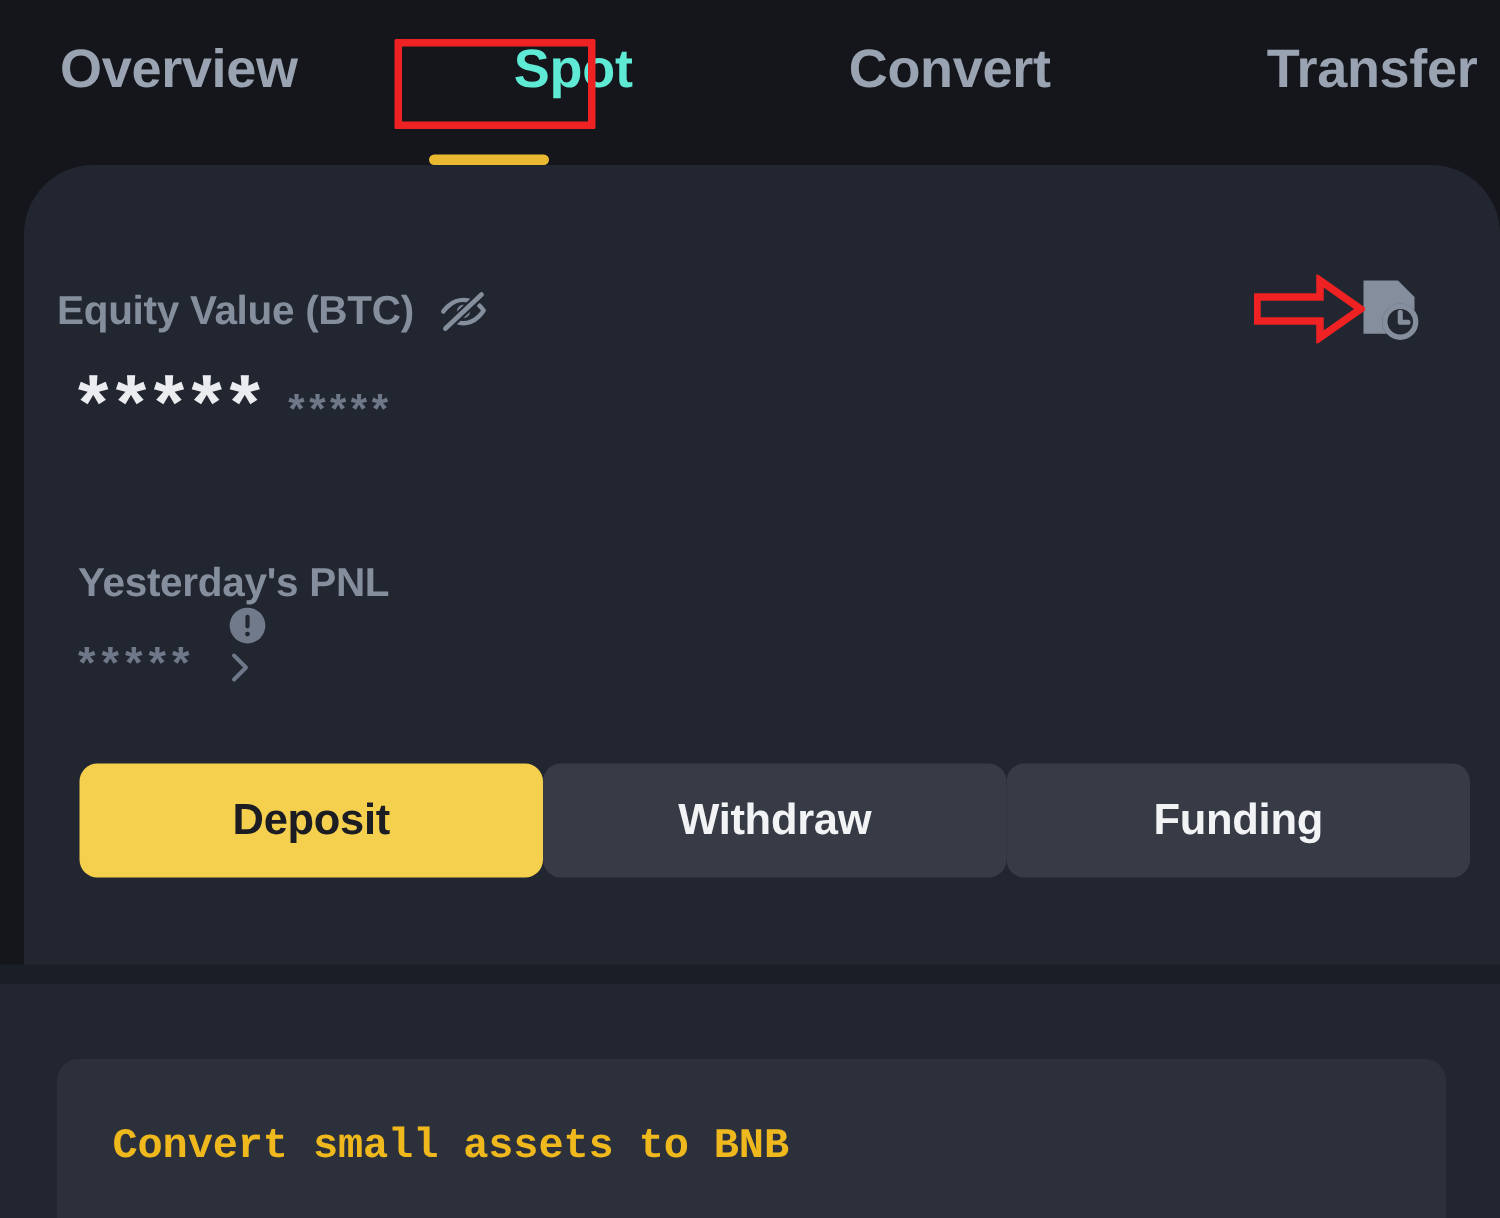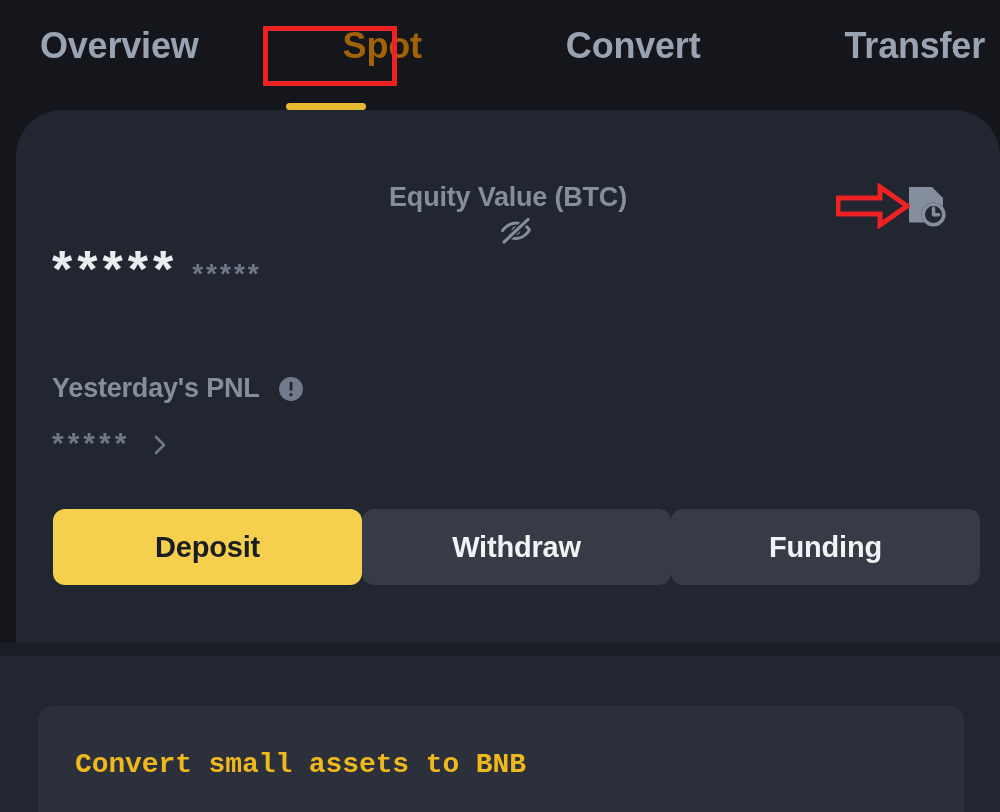--- a/index.html
+++ b/index.html
@@ -44,21 +44,21 @@
   .tab {
     position: relative;
     font-size: 36px;
     font-weight: 700;
     color: #9aa3b2;
     letter-spacing: -0.2px;
     white-space: nowrap;
     padding: 2px 0;
   }
   .tab.active {
-    color: #a16207;
+    color: #5eead4;
   }
   
   .tab-annot-box {
     position: absolute;
     left: 263px;
     top: 26px;
     width: 134px;
     height: 60px;
     border: 5px solid #ee2222;
     box-sizing: border-box;
@@ -105,21 +105,20 @@
 
   
   .equity-row {
     position: absolute;
     left: 22px;
     top: 72px;
     width: 940px;
     height: 50px;
     display: flex;
     align-items: center;
-    flex-direction: column;
   }
   .equity-label {
     font-size: 27px;
     font-weight: 700;
     color: #848e9c;
     letter-spacing: -0.2px;
   }
   .eye-off-icon {
     margin-left: 16px;
     width: 34px;
@@ -163,20 +162,21 @@
     top: -4px;
   }
 
   
   .pnl-row {
     position: absolute;
     left: 36px;
     top: 263px;
     display: flex;
     align-items: center;
+    flex-direction: column;
   }
   .pnl-label {
     font-size: 27px;
     font-weight: 700;
     color: #848e9c;
     letter-spacing: -0.2px;
   }
   .info-icon {
     margin-left: 18px;
     width: 26px;

